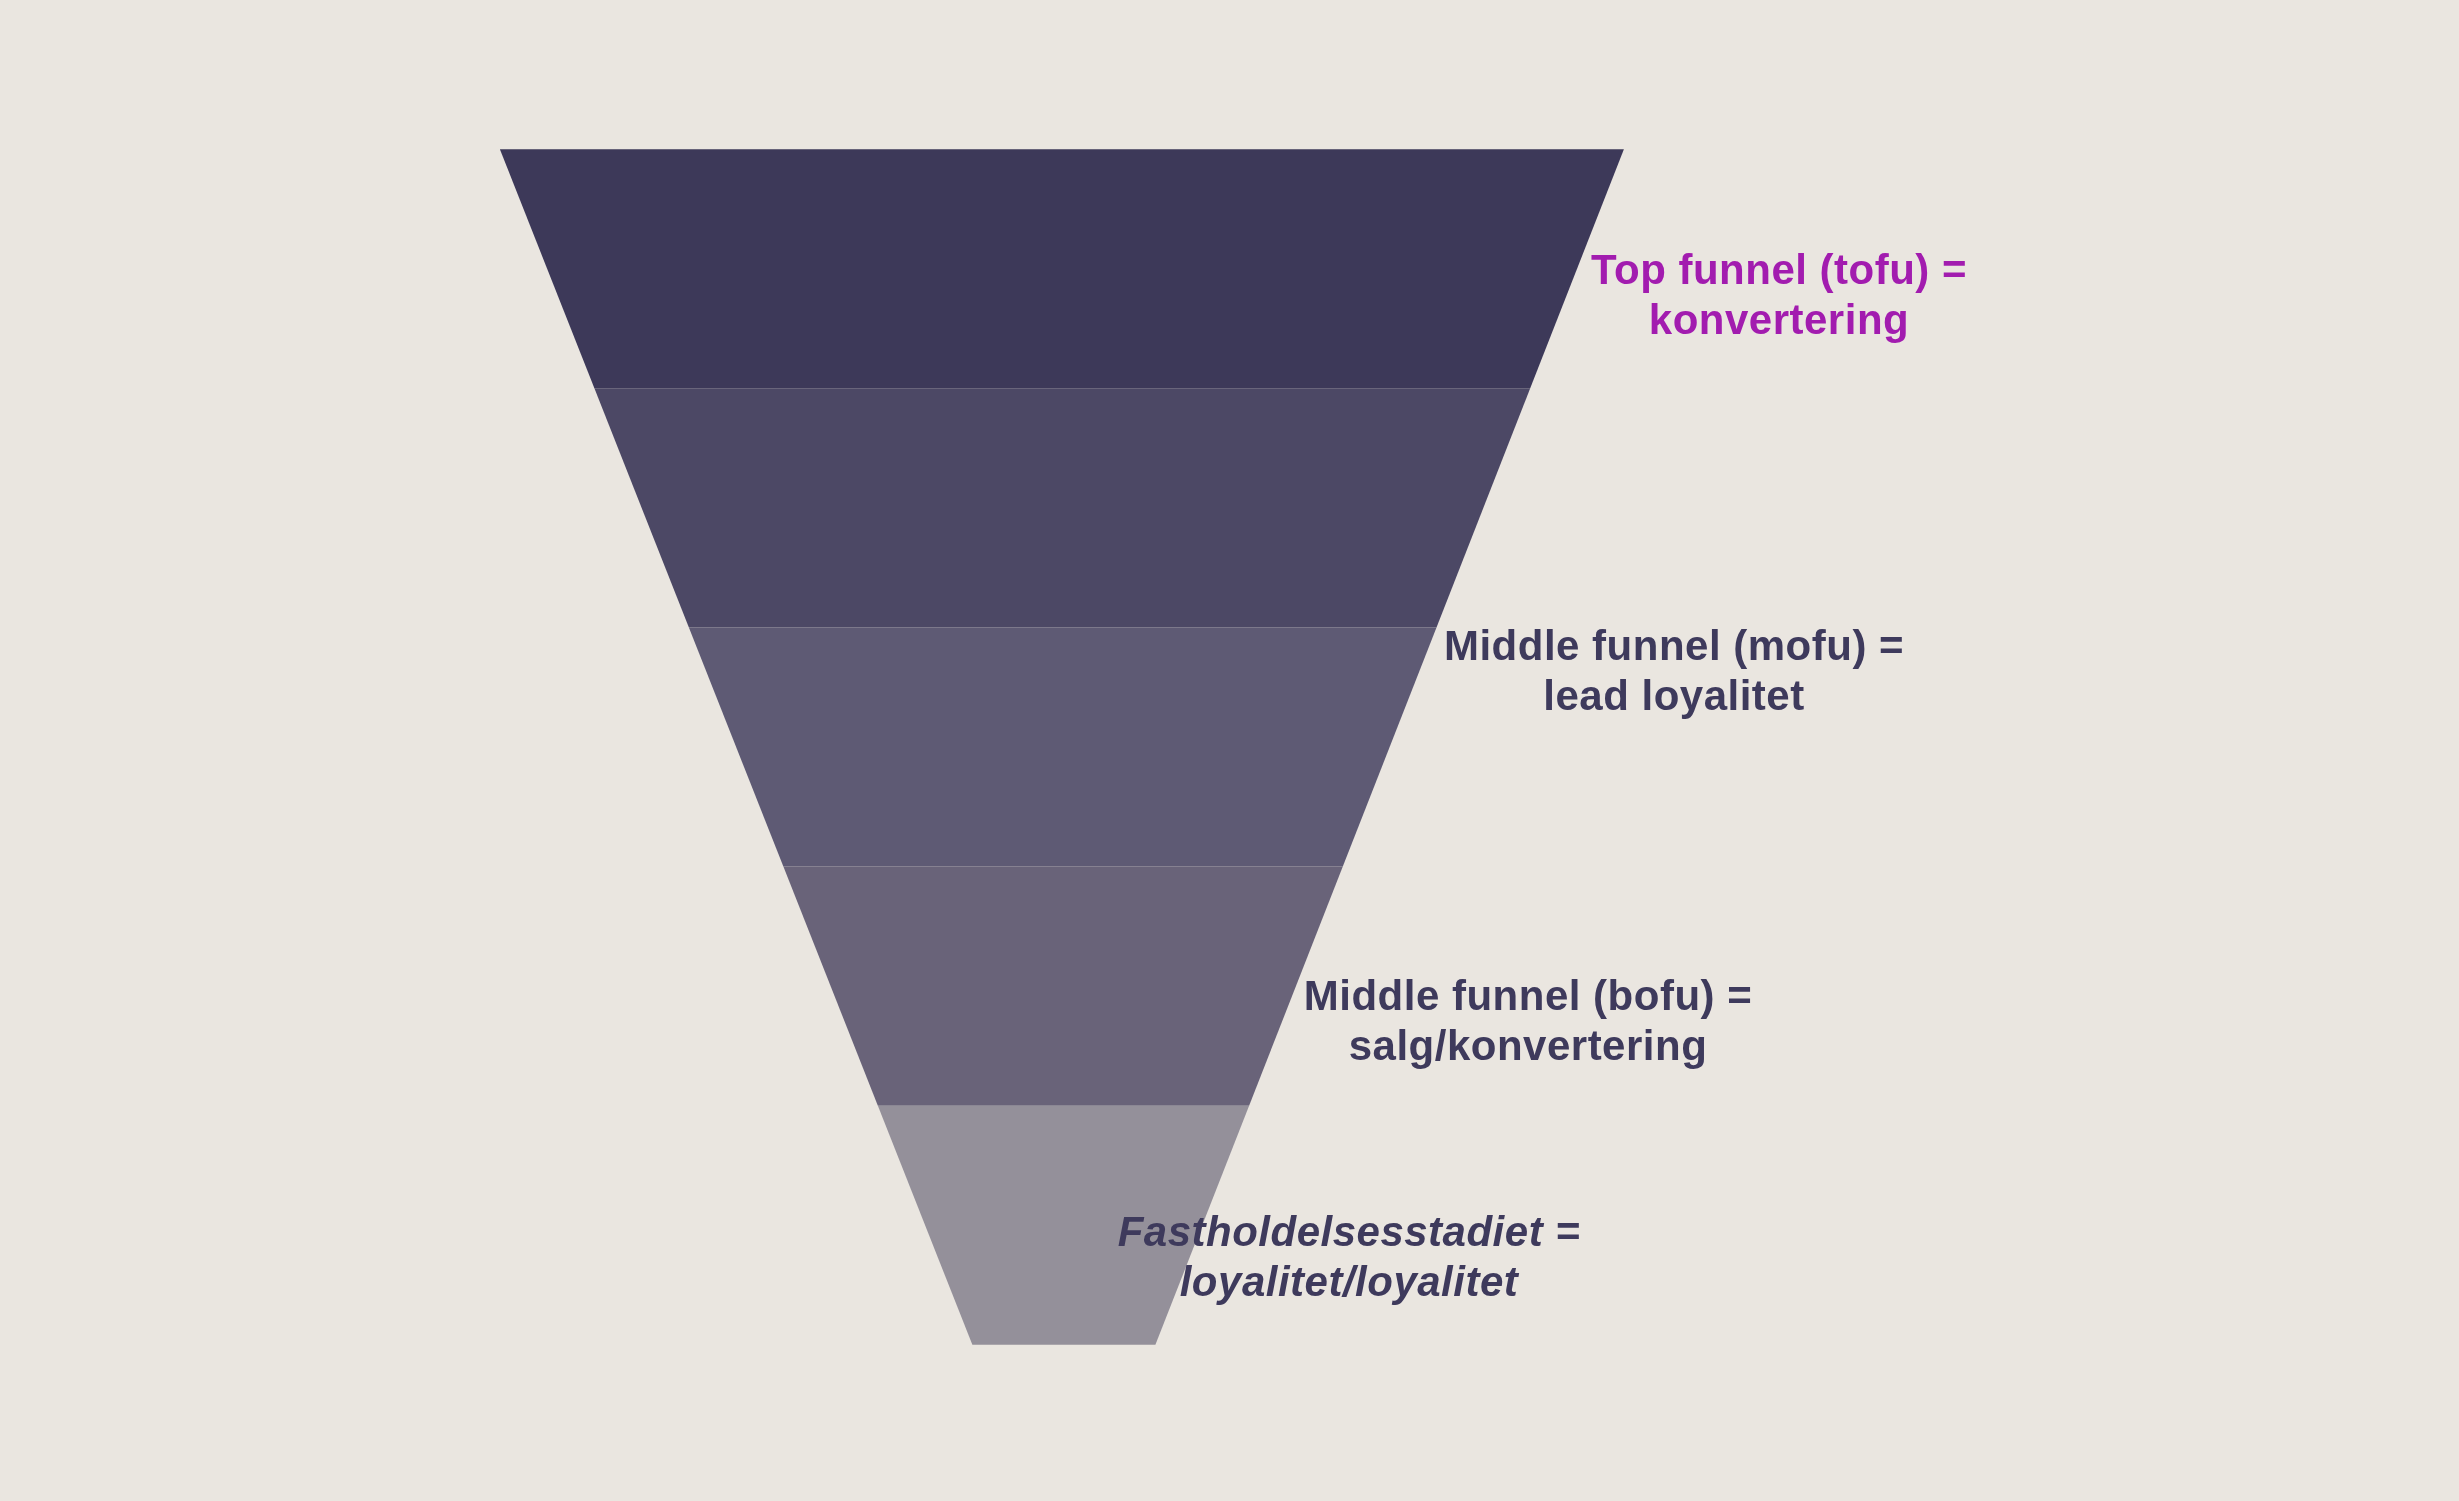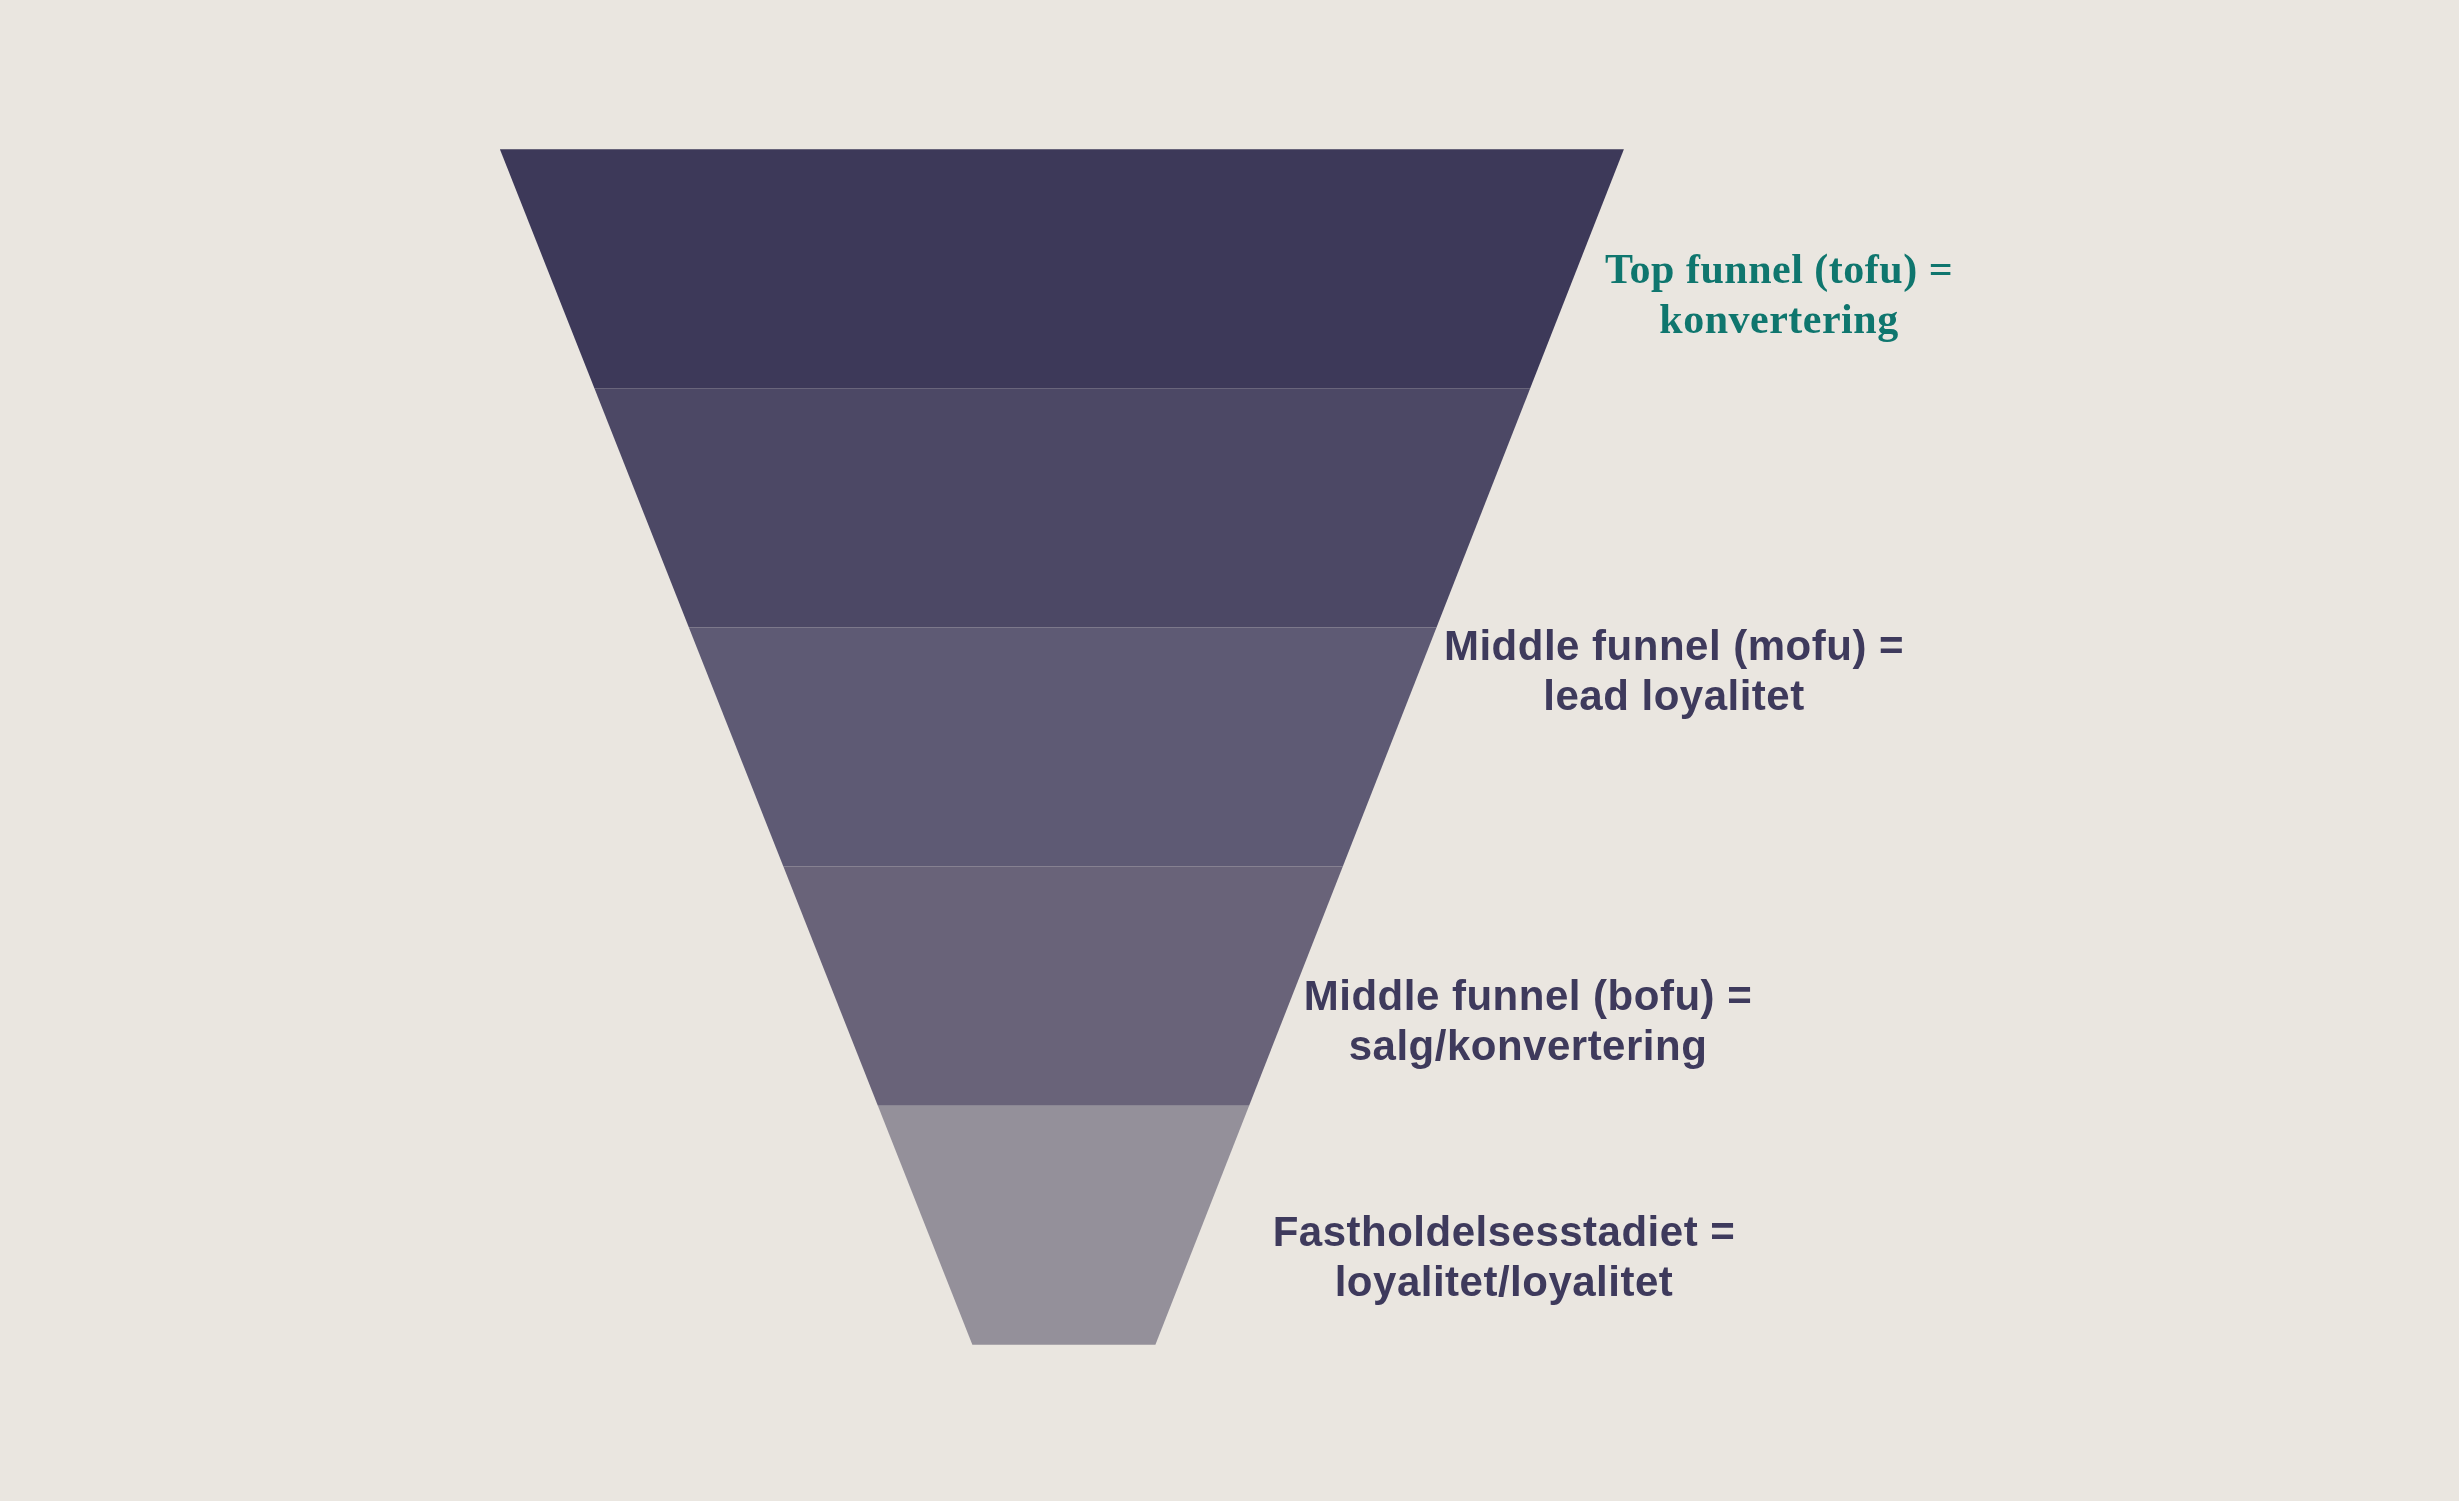--- a/index.html
+++ b/index.html
@@ -38,34 +38,34 @@
 <div class="canvas" style="background: rgb(234, 230, 224);">
 
   <svg class="funnel-svg" id="funnel-svg" viewBox="0 0 2472 1509">
       <polygon points="502,150 1632,150 1537.8,390.4 597,390.4" fill="#3d3959"></polygon>
       <polygon points="597,390.4 1537.8,390.4 1443.6,630.8 692,630.8" fill="#4c4865"></polygon>
       <polygon points="692,630.8 1443.6,630.8 1349.4,871.1999999999999 787,871.1999999999999" fill="#5e5a74"></polygon>
       <polygon points="787,871.1999999999999 1349.4,871.1999999999999 1255.2,1111.6 882,1111.6" fill="#696379"></polygon>
       <polygon points="882,1111.6 1255.2,1111.6 1161,1352 977,1352" fill="#94909a"></polygon>
     </svg>
 
-  <div class="stage-label" style="left: 1779px; top: 295px; color: #0f766e; font-family: Liberation Serif, serif;">
+  <div class="stage-label" style="left: 1779px; top: 295px; color: #a21caf;">
     <div>Top funnel (tofu) =</div>
     <div>konvertering</div>
   </div>
 
   <div class="stage-label" style="left: 1674px; top: 659px; color: rgb(62, 58, 92); margin-top: 12px;">
     <div>Middle funnel (mofu) =</div>
     <div>lead loyalitet</div>
   </div>
 
   <div class="stage-label" style="left: 1528px; top: 1021px; color: rgb(62, 58, 92);">
     <div>Middle funnel (bofu) =</div>
     <div>salg/konvertering</div>
   </div>
 
-  <div class="stage-label" style="left: 1504px; top: 1257px; color: rgb(62, 58, 92);">
+  <div class="stage-label" style="left: 1349px; top: 1257px; color: rgb(62, 58, 92); font-style: italic;">
     <div>Fastholdelsesstadiet =</div>
     <div>loyalitet/loyalitet</div>
   </div>
 
 </div>
 
 
 </body></html>

